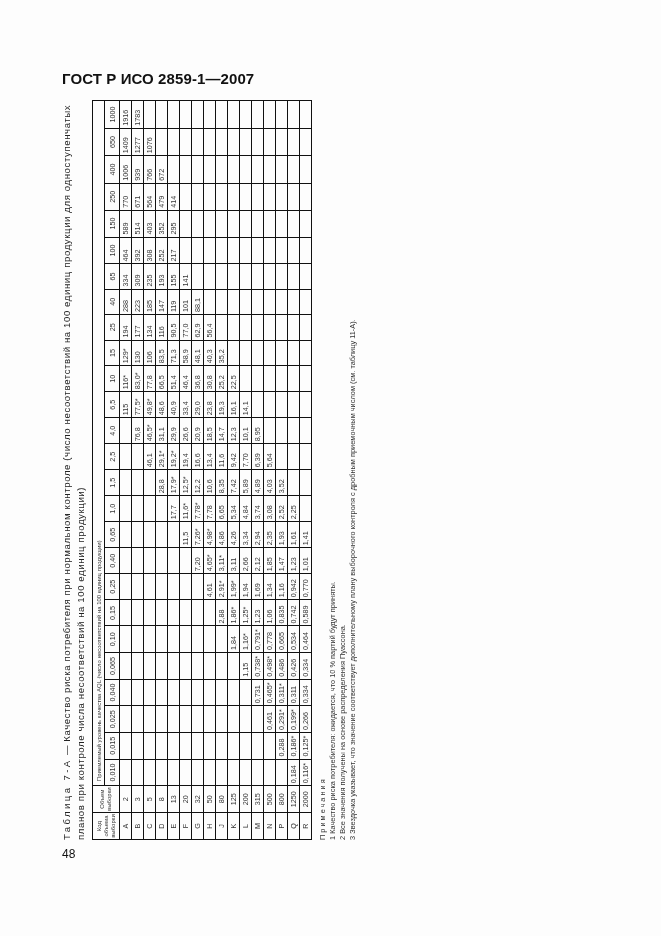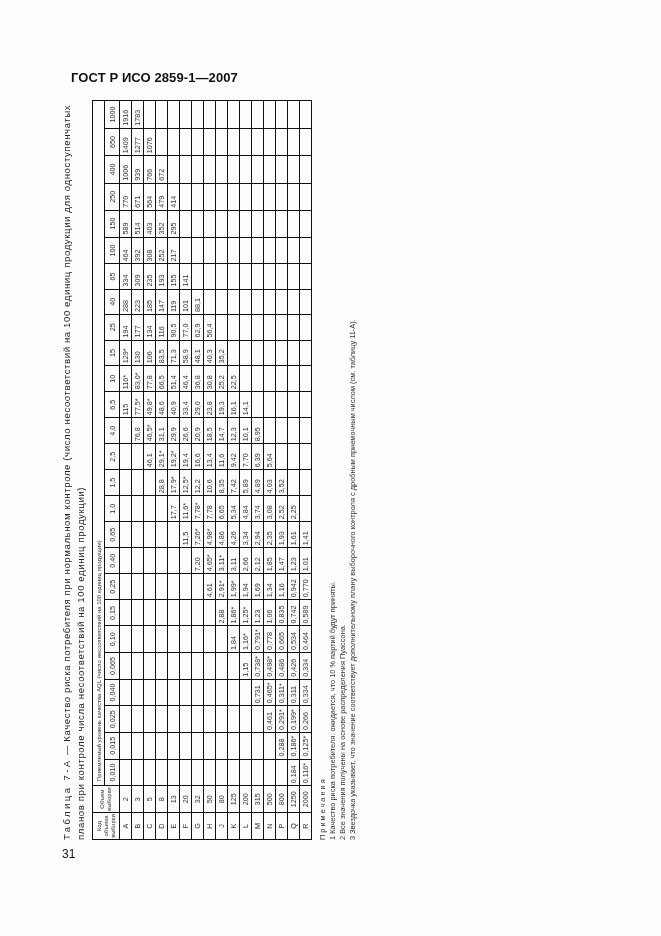--- a/index.html
+++ b/index.html
@@ -1,17 +1,17 @@
 <!DOCTYPE html>
 <html><head>
 <meta charset="utf-8">
 <style>
   html, body { margin:0; padding:0; background:#fdfdfd; }
   body { width:661px; height:936px; position:relative; overflow:hidden; font-family:"Liberation Sans", sans-serif; color:#111; }
-  .doc-header { position:absolute; left:62px; top:70px; font-weight:bold; font-size:13px; letter-spacing:0.1px;margin-left:9px; }
+  .doc-header { position:absolute; left:62px; top:70px; font-weight:bold; font-size:15px; letter-spacing:0.1px; }
   .page-number { position:absolute; left:62px; top:847px; font-size:12px; }
   
   .rot { position:absolute; left:60px; top:840px; width:740px; height:420px; transform-origin:0 0; transform:rotate(-90deg); }
   .caption { font-size:9.6px; line-height:14px; letter-spacing:0.6px; margin:0 0 4px 0; color:#222; }
   .caption .t-label { letter-spacing:2.4px; }
   table.aql { border-collapse:collapse; font-size:7.2px; color:#333; table-layout:fixed; }
   table.aql td, table.aql th { border:1px solid #111; padding:0 1px; text-align:center; font-weight:normal; height:11px; white-space:nowrap; overflow:hidden; }
   table.aql th { height:14px; }
   table.aql th.super { font-size:6px; height:11px; text-align:left; padding-left:4px; }
   table.aql td.code, table.aql td.size { text-align:center; }
@@ -550,13 +550,13 @@
   </table>
 
   <div class="notes">
     <div class="title">Примечания</div>
     <div>1 Качество риска потребителя: ожидается, что 10 % партий будут приняты.</div>
     <div>2 Все значения получены на основе распределения Пуассона.</div>
     <div>3 Звездочка указывает, что значение соответствует дополнительному плану выборочного контроля с дробным приемочным числом (см. таблицу 11-А).</div>
   </div>
 </div>
 
-<div class="page-number">31</div>
+<div class="page-number">48</div>
 
 </body></html>

